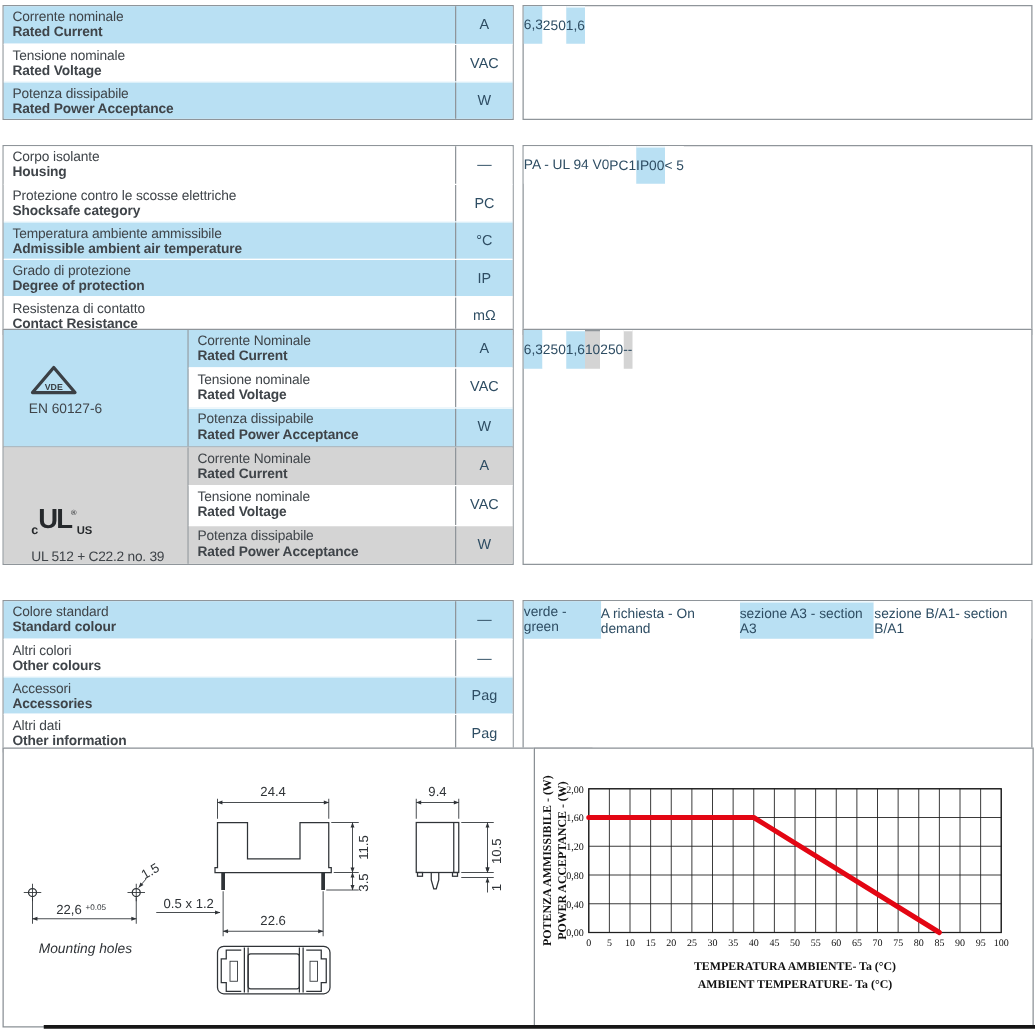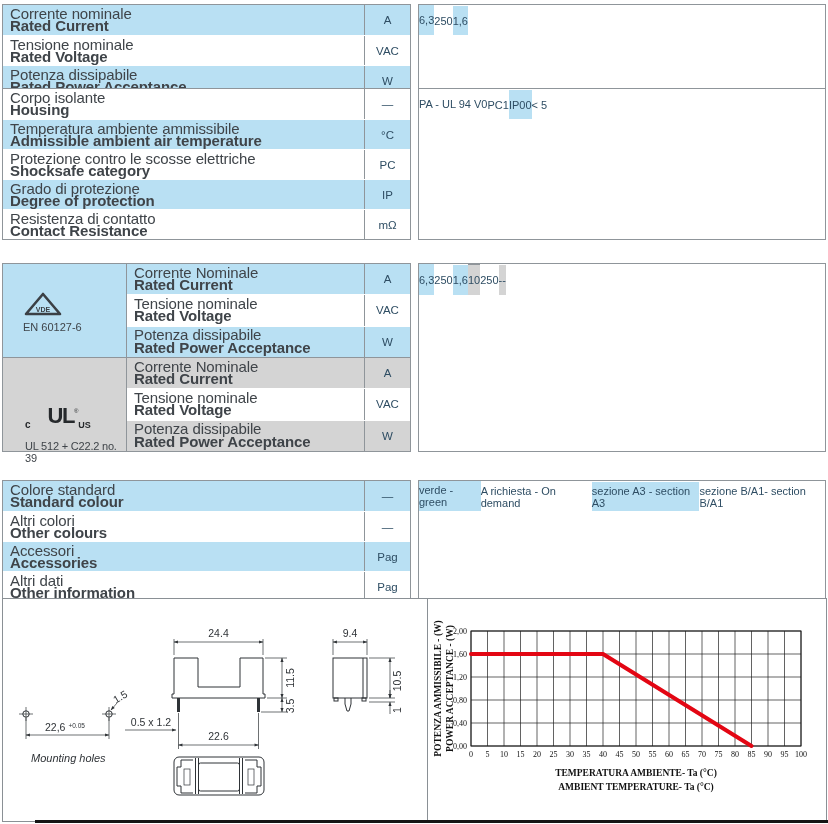--- a/index.html
+++ b/index.html
@@ -5,47 +5,47 @@
   html,body{margin:0;padding:0;background:#fff;}
   body{width:828px;height:824px;position:relative;overflow:hidden;
        font-family:"Liberation Sans",sans-serif;}
   .section{position:absolute;left:2px;width:824px;display:flex;gap:7px;}
   .spec-left{width:409px;border:1px solid #8f959a;box-sizing:border-box;background:#fff;}
   .spec-right{width:408px;border:1px solid #8f959a;box-sizing:border-box;background:#fff;
               display:flex;flex-direction:row;}
   .row{display:flex;height:30px;box-sizing:border-box;}
   .row + .row{border-top:1px solid #fff;}
   .arow{height:31px;}
-  .lab{flex:1;padding:2.5px 0 0 7px;line-height:12.5px;font-size:15px;color:#3f4449;letter-spacing:-0.1px;}
+  .lab{flex:1;padding:2.5px 0 0 7px;line-height:12.5px;font-size:11px;color:#3f4449;letter-spacing:-0.1px;}
   .lab .it{display:block;}
   .lab .en{display:block;font-weight:bold;}
   .unit{width:46px;box-sizing:border-box;border-left:1px solid #8f959a;display:flex;
         align-items:center;justify-content:center;font-size:11.5px;color:#2e4d63;}
   .vrow{height:30px;box-sizing:border-box;display:flex;align-items:center;justify-content:center;
         font-size:11px;color:#2e4d63;}
   .vrow + .vrow{border-top:1px solid #fff;}
   .vrow.arow{height:31px;}
   .vrow.gsep{border-top:1px solid #8f959a;}
   .bg-b{background:#b9e0f3;}
   .bg-g{background:#d4d4d4;}
   .bg-w{background:#fff;gap:40px;}
   
   .appr-group{display:flex;height:93px;}
   .appr-group.g2{border-top:1px solid #8f959a;height:93px;}
-  .logo-cell{width:124px;box-sizing:border-box;border-right:1px solid #8f959a;
+  .logo-cell{width:148px;box-sizing:border-box;border-right:1px solid #8f959a;
              font-size:11px;color:#3f4449;}
   .appr-rows{flex:1;display:flex;flex-direction:column;}
   .appr-rows .row{flex:1;height:auto;}
   .vde-box{padding:27px 0 0 20px;}
   .vde-std{margin:3px 0 0 0;}
   .ul-box{padding:40px 0 0 22px;}
   .ul-std{margin:2px 0 0 0;font-size:11px;letter-spacing:-0.2px;}
   .ul-logo{line-height:26px;white-space:nowrap;color:#26292c;}
   .ul-c{font-size:10px;font-weight:bold;vertical-align:-5px;}
-  .ul-m{font-size:22px;font-weight:bold;letter-spacing:-1.5px;margin-left:17px;}
+  .ul-m{font-size:22px;font-weight:bold;letter-spacing:-1.5px;}
   .ul-r{font-size:6px;vertical-align:10px;}
   .ul-us{font-size:9px;font-weight:bold;vertical-align:-5px;}
   
   .panel{position:absolute;top:598px;height:224px;border:1px solid #8a9095;
          box-sizing:border-box;background:#fff;}
   #panel-draw{left:2px;width:472px;}
   #panel-chart{left:427px;width:400px;}
   .page-rule{position:absolute;left:35px;top:820px;width:793px;height:3px;background:#161616;}
   svg{display:block;}
   .dwg-line{stroke:#2f3337;stroke-width:1;fill:none;}
@@ -82,42 +82,42 @@
       <div class="unit">W</div>
     </div>
   </div>
   <div class="spec-right">
     <div class="vrow bg-b">6,3</div>
     <div class="vrow bg-w">250</div>
     <div class="vrow bg-b">1,6</div>
   </div>
 </div>
 
-<div class="section" style="top:88px;">
+<div class="section" style="top:116px;">
   <div class="spec-left">
     <div class="row bg-w">
       <div class="lab">
           <span class="it">Corpo isolante</span>
           <span class="en">Housing</span>
         </div>
       <div class="unit">—</div>
     </div>
+    <div class="row bg-w">
+      <div class="lab">
+          <span class="it">Protezione contro le scosse elettriche</span>
+          <span class="en">Shocksafe category</span>
+        </div>
+      <div class="unit">PC</div>
+    </div>
     <div class="row bg-b">
       <div class="lab">
           <span class="it">Temperatura ambiente ammissibile</span>
           <span class="en">Admissible ambient air temperature</span>
         </div>
       <div class="unit">°C</div>
-    </div>
-    <div class="row bg-w">
-      <div class="lab">
-          <span class="it">Protezione contro le scosse elettriche</span>
-          <span class="en">Shocksafe category</span>
-        </div>
-      <div class="unit">PC</div>
     </div>
     <div class="row bg-b">
       <div class="lab">
           <span class="it">Grado di protezione</span>
           <span class="en">Degree of protection</span>
         </div>
       <div class="unit">IP</div>
     </div>
     <div class="row bg-w">
       <div class="lab">

